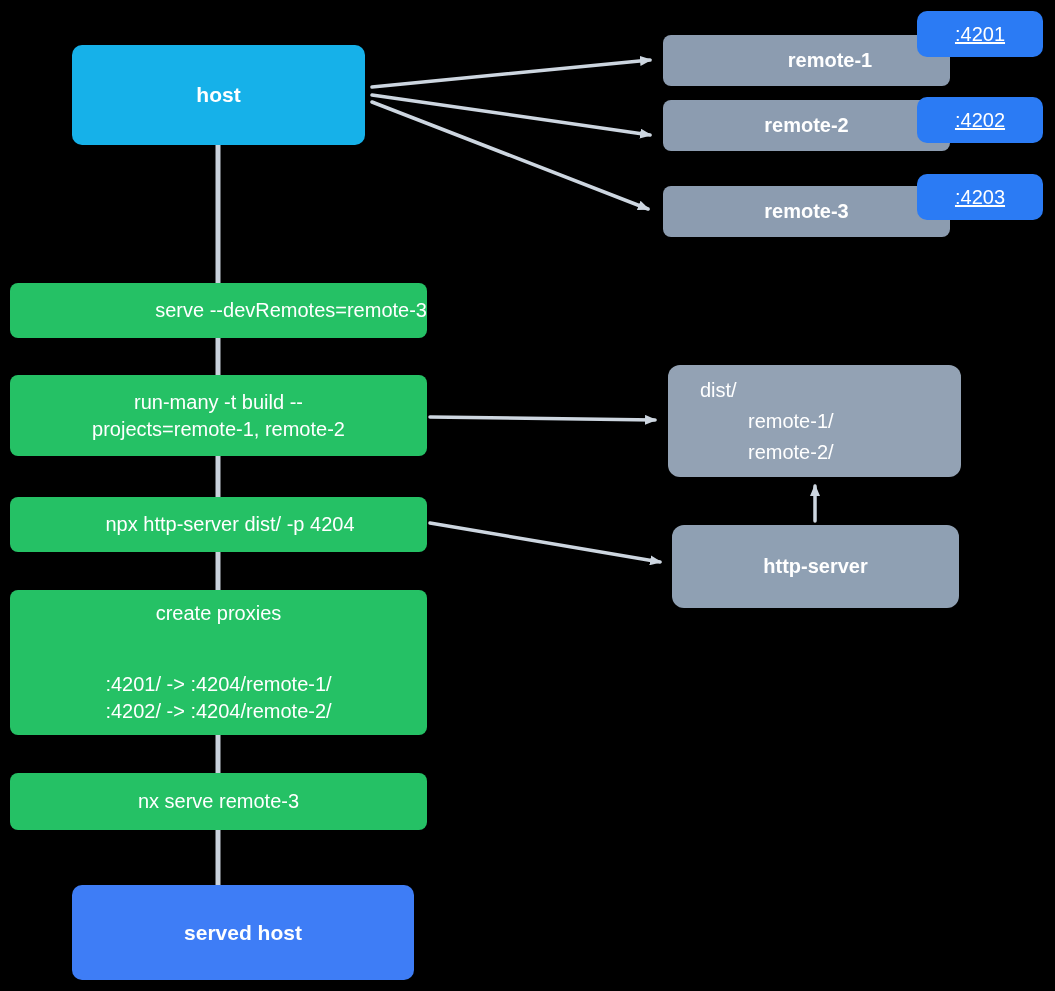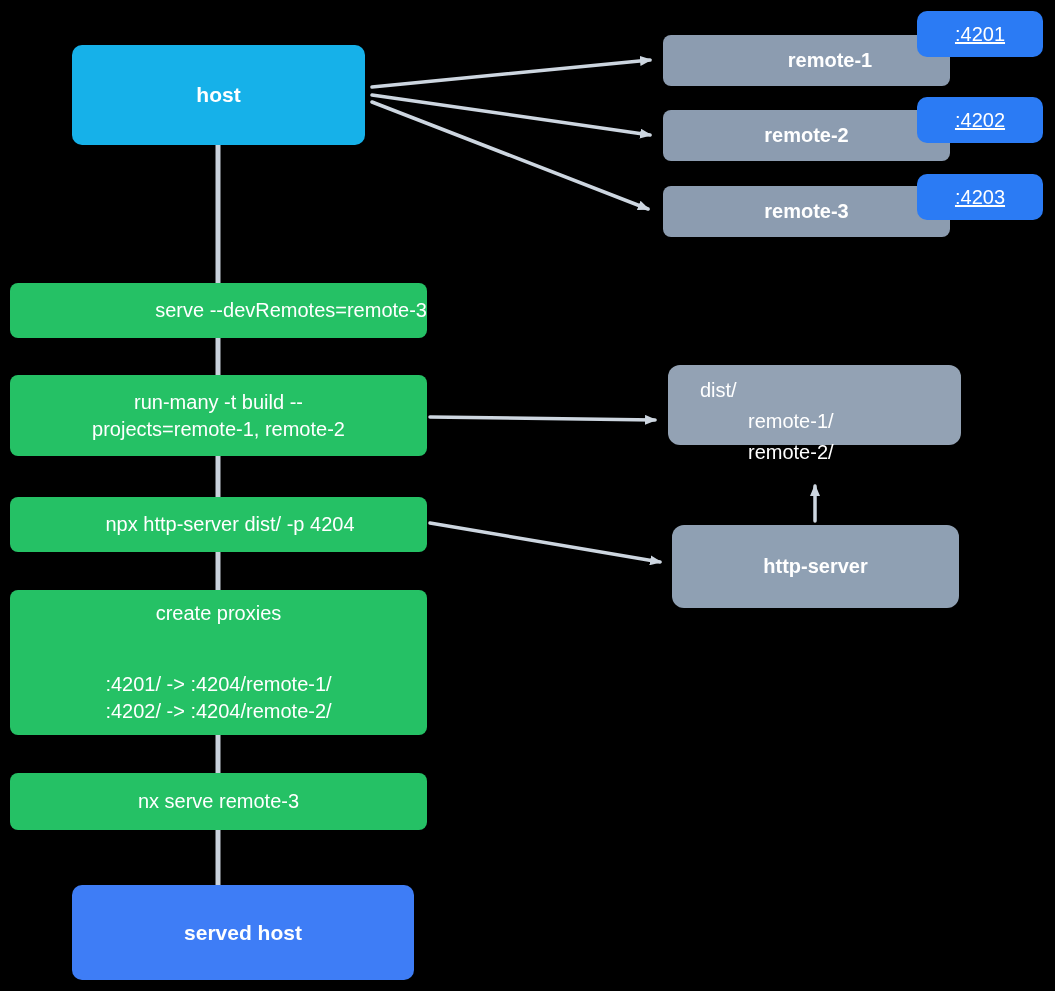--- a/index.html
+++ b/index.html
@@ -39,21 +39,21 @@
   }
   .remote-node {
     left: 663px;
     width: 287px; height: 51px;
     background: #8c9cb0;
     border-radius: 8px;
     font-weight: bold;
     font-size: 20px;
   }
   .remote-1 { top: 35px; padding-left: 47px; }
-  .remote-2 { top: 110px; text-align: center; }
+  .remote-2 { top: 100px; text-align: center; }
   .remote-3 { top: 186px; }
   .port-badge {
     position: absolute;
     z-index: 3;
     left: 917px;
     width: 126px; height: 46px;
     background: #2b7bf4;
     border-radius: 10px;
     color: #ffffff;
     font-size: 20px;
@@ -84,21 +84,21 @@
   .served-host-node {
     left: 72px; top: 885px;
     width: 342px; height: 95px;
     background: #3e7df6;
     border-radius: 10px;
     font-weight: bold;
     font-size: 21px;
   }
   .dist-node {
     left: 668px; top: 365px;
-    width: 293px; height: 80px;
+    width: 293px; height: 112px;
     background: #93a2b4;
     border-radius: 12px;
     font-size: 20px;
     line-height: 31px;
     flex-direction: column;
     align-items: flex-start;
     justify-content: flex-start;
     padding: 10px 0 0 32px;
   }
   .dist-node .indent { padding-left: 48px; }

